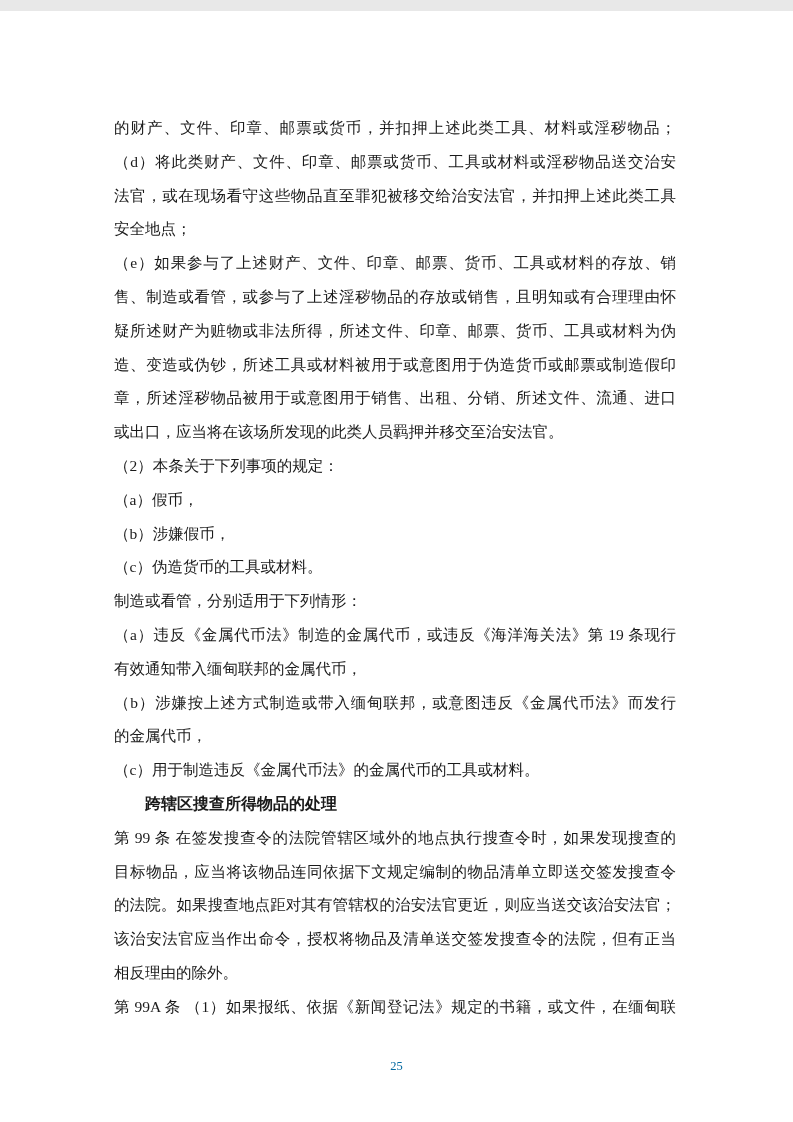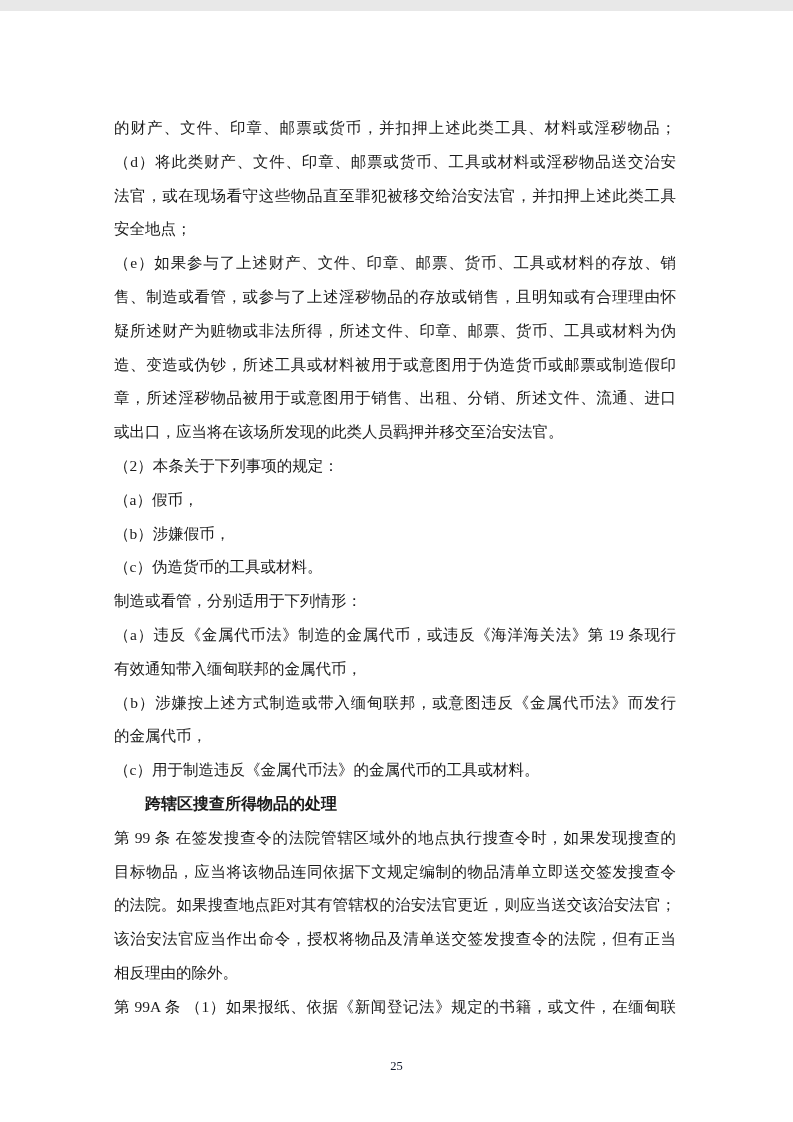--- a/index.html
+++ b/index.html
@@ -41,21 +41,21 @@
     padding-left: 31px;
     font-size: 16px;
   }
   .page-number {
     position: absolute;
     top: 1048px;
     left: 0;
     width: 100%;
     text-align: center;
     font-size: 12.5px;
-    color: #0f172a;
+    color: #0369a1;
   }
 </style>
 </head>
 <body>
 
 <div class="page">
   <div class="doc">
     <div class="line full">的财产、文件、印章、邮票或货币，并扣押上述此类工具、材料或淫秽物品；</div>
     <div class="line full">（d）将此类财产、文件、印章、邮票或货币、工具或材料或淫秽物品送交治安</div>
     <div class="line full">法官，或在现场看守这些物品直至罪犯被移交给治安法官，并扣押上述此类工具</div>

